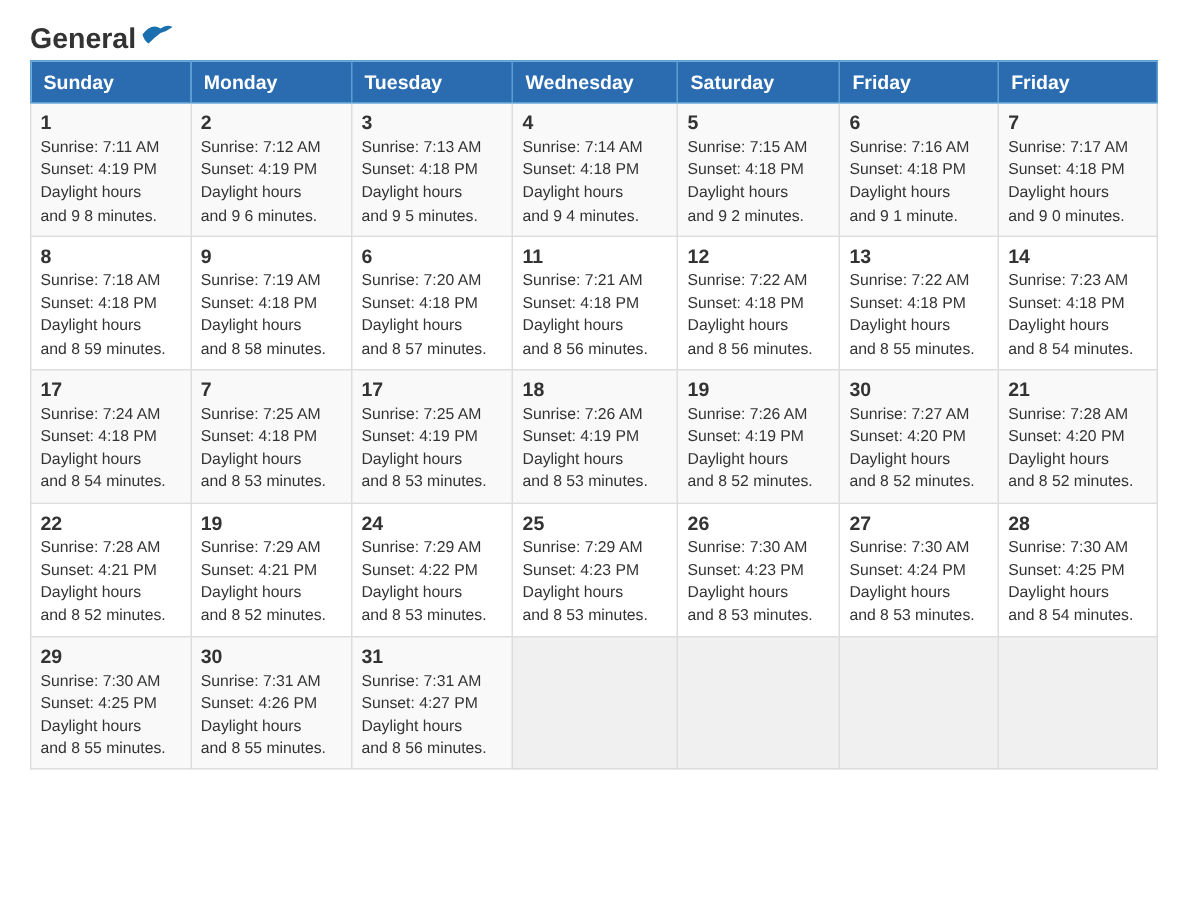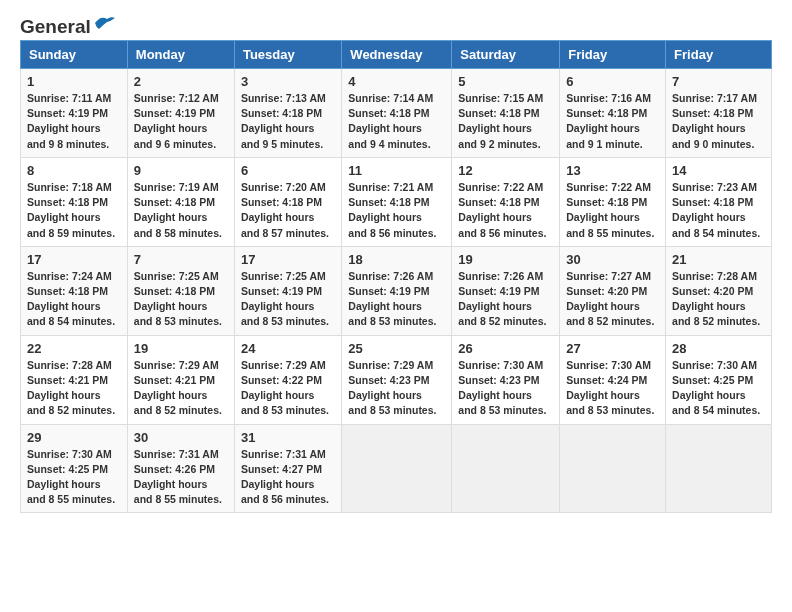--- a/index.html
+++ b/index.html
@@ -67,21 +67,20 @@
     .day-num {
       font-size: 13px;
       font-weight: bold;
       display: block;
       margin-bottom: 2px;
     }
     .day-info {
       font-size: 10.5px;
       color: #333;
       line-height: 1.45;
-      font-weight: bold;
     }
     .empty-cell {
       background: #f0f0f0 !important;
     }
   </style>
 </head>
 <body>
 
 <div class="header-area">
   <div class="logo">

